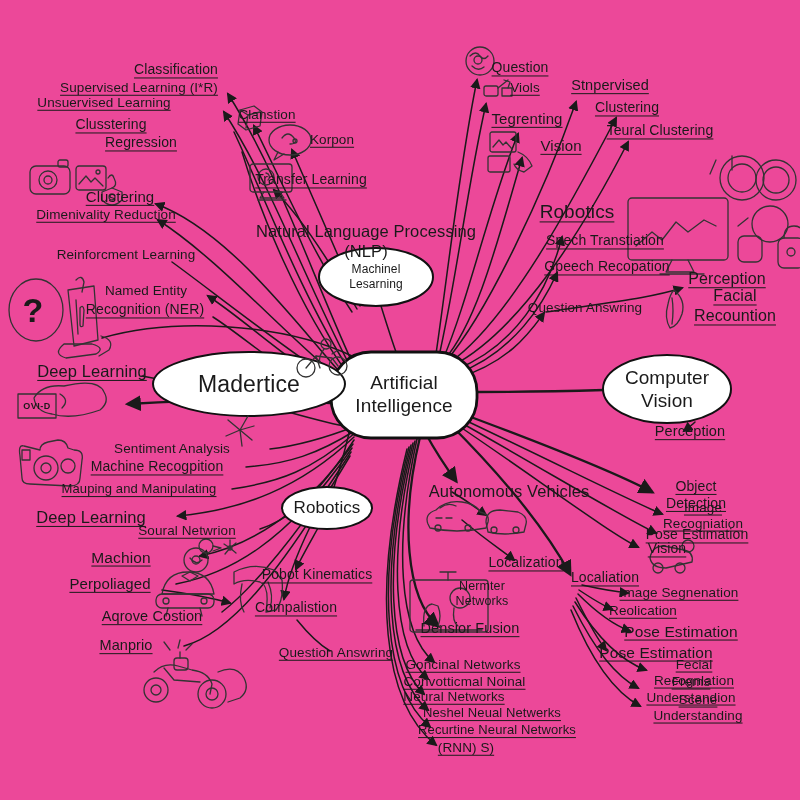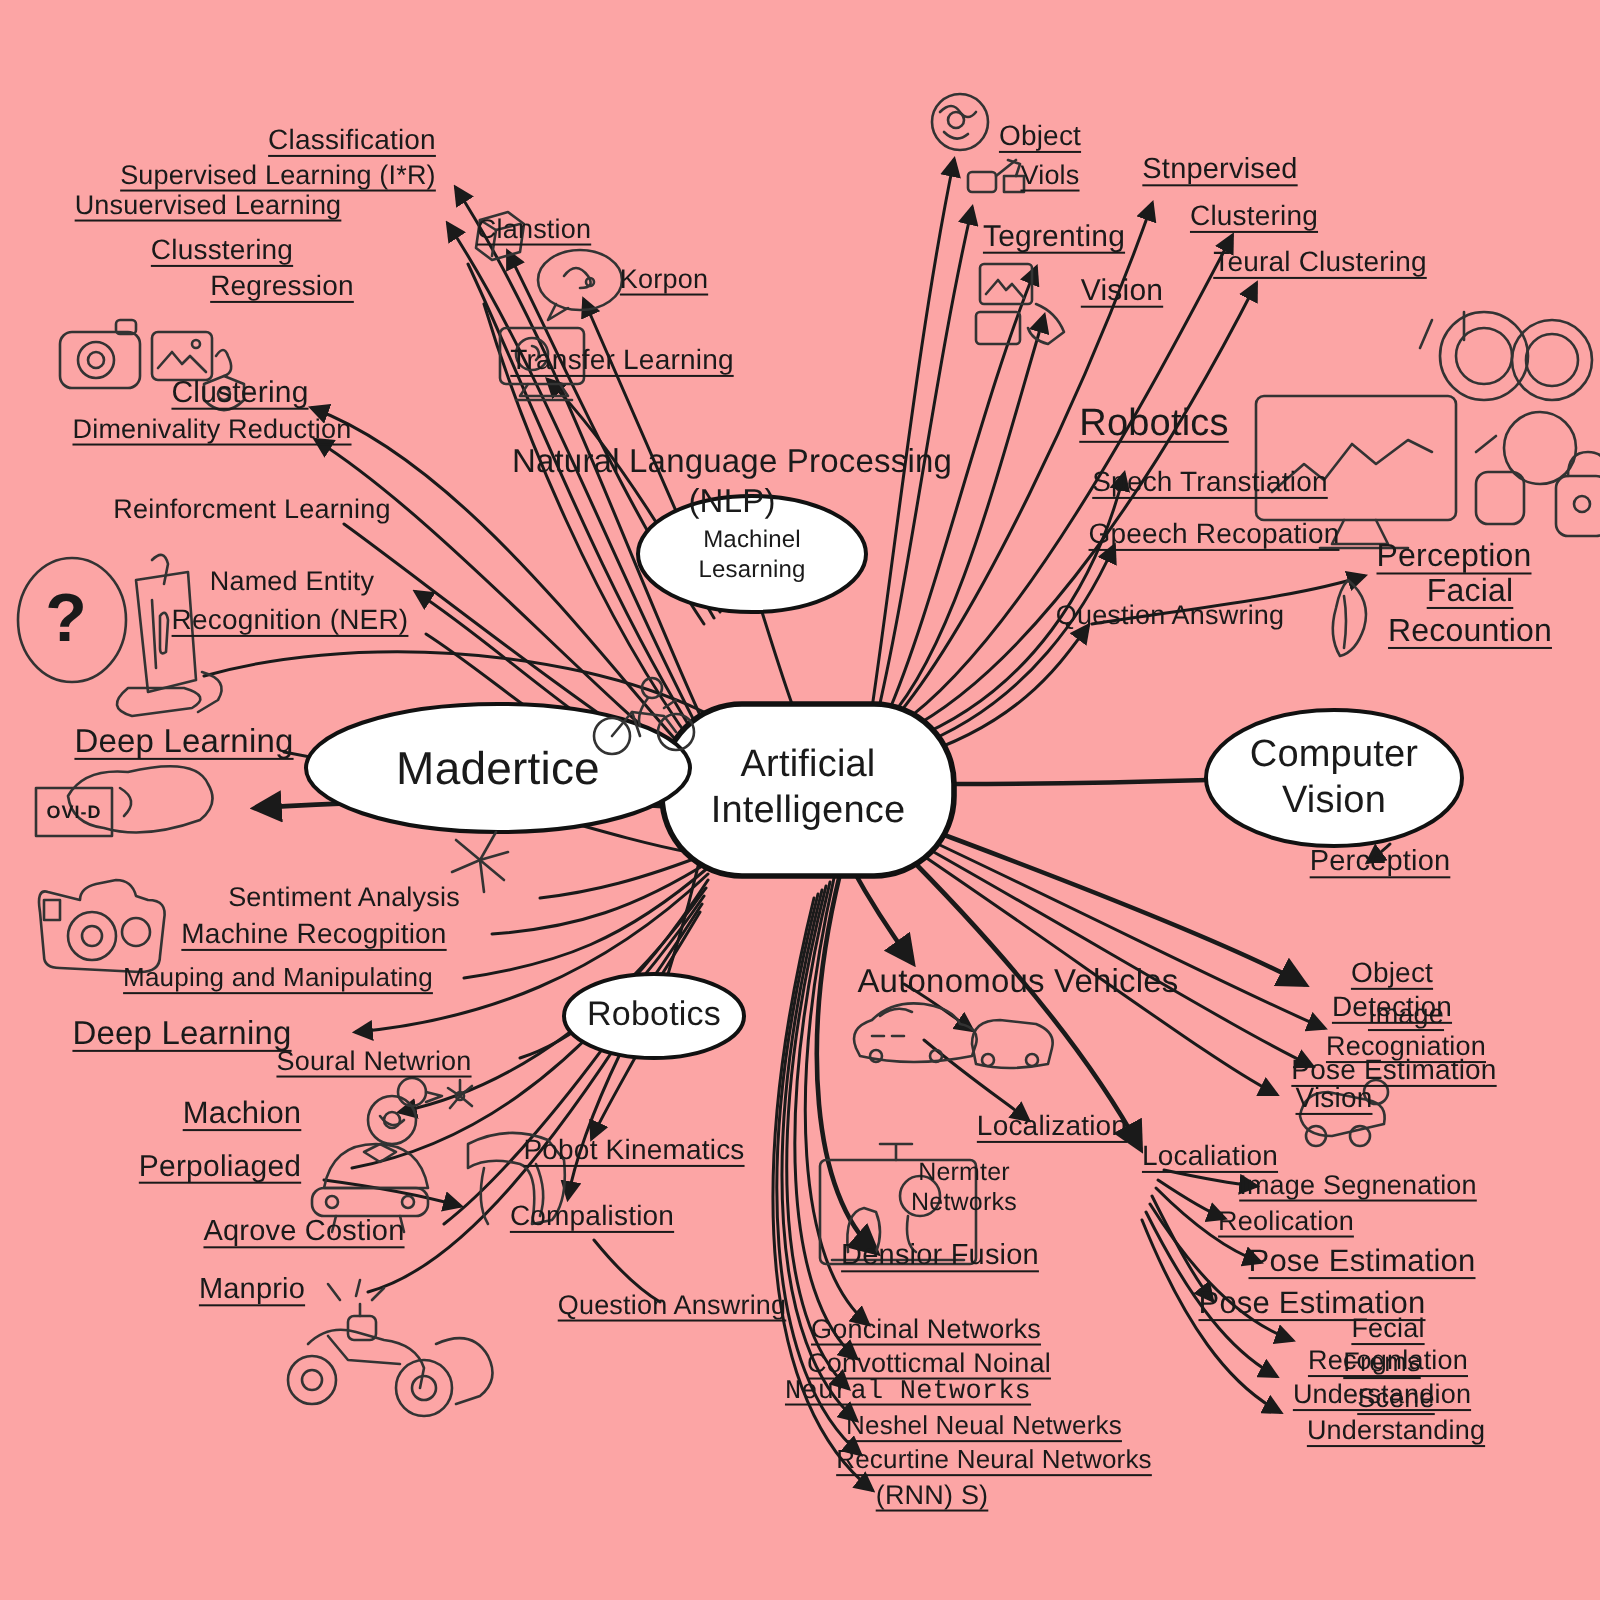--- a/index.html
+++ b/index.html
@@ -1,17 +1,17 @@
 <!DOCTYPE html>
 <html><head>
 <meta charset="utf-8">
 <style>
   html,body{margin:0;padding:0;background:#fff;}
   body{width:800px;height:800px;overflow:hidden;font-family:"Liberation Sans",sans-serif;color:#1a1a1a;}
-  .canvas{position:relative;width:800px;height:800px;background:#fca5a5;}
+  .canvas{position:relative;width:800px;height:800px;background:#ec4899;}
   svg.layer{position:absolute;left:0;top:0;}
   #labels .lbl{
     position:absolute;transform:translate(-50%,-50%);
     white-space:pre-line;text-align:center;
     font-size:13.5px;font-weight:500;line-height:1.22;letter-spacing:.1px;color:#1a1a1a;
   }
   .u{text-decoration:underline;text-underline-offset:3px;text-decoration-thickness:1.3px;}
   .b{font-weight:700;}
   .h{font-weight:700;letter-spacing:.2px;}
   .ln{fill:none;stroke:#1a1a1a;stroke-width:1.5;stroke-linecap:round;}
@@ -304,21 +304,21 @@
       <div class="lbl u" style="left: 106px; top: 215px; font-size: 13.5px;">Dimenivality Reduction</div>
       <div class="lbl " style="left: 126px; top: 255px; font-size: 13.5px;">Reinforcment Learning</div>
       <div class="lbl " style="left: 146px; top: 291px; font-size: 13.5px;">Named Entity</div>
       <div class="lbl u" style="left: 145px; top: 310px; font-size: 14px;">Recognition (NER)</div>
       <div class="lbl u b" style="left: 92px; top: 371px; font-size: 16.5px;">Deep Learning</div>
       <div class="lbl u" style="left: 267px; top: 115px; font-size: 13.5px;">Clanstion</div>
       <div class="lbl u" style="left: 332px; top: 140px; font-size: 13.5px;">Korpon</div>
       <div class="lbl u b" style="left: 311px; top: 180px; font-size: 14px;">Transfer Learning</div>
       <div class="lbl h" style="left: 366px; top: 241px; font-size: 16.5px;">Natural Language Processing
 (NLP)</div>
-      <div class="lbl u b" style="left: 520px; top: 68px; font-size: 14px;">Object</div>
+      <div class="lbl u b" style="left: 520px; top: 68px; font-size: 14px;">Question</div>
       <div class="lbl u" style="left: 525px; top: 88px; font-size: 13.5px;">Viols</div>
       <div class="lbl u" style="left: 582px; top: 86px; font-size: 14.5px; margin-left: 28px;">Stnpervised</div>
       <div class="lbl u b" style="left: 527px; top: 119px; font-size: 15px;">Tegrenting</div>
       <div class="lbl u" style="left: 627px; top: 108px; font-size: 14px;">Clustering</div>
       <div class="lbl u" style="left: 660px; top: 131px; font-size: 14px;">Teural Clustering</div>
       <div class="lbl u b" style="left: 561px; top: 146px; font-size: 15px;">Vision</div>
       <div class="lbl u h" style="left: 577px; top: 212px; font-size: 19px;">Robotics</div>
       <div class="lbl u" style="left: 605px; top: 241px; font-size: 14px;">Spech Transtiation</div>
       <div class="lbl u" style="left: 607px; top: 267px; font-size: 14px;">Gpeech Recopation</div>
       <div class="lbl " style="left: 585px; top: 308px; font-size: 13.5px;">Question Answring</div>
@@ -338,21 +338,21 @@
       <div class="lbl u" style="left: 694px; top: 673px; font-size: 13.5px;">Fecial Recognlation</div>
       <div class="lbl u" style="left: 691px; top: 690px; font-size: 13.5px;">Frems Understandion</div>
       <div class="lbl u" style="left: 698px; top: 708px; font-size: 13.5px;">Scene Understanding</div>
       <div class="lbl h" style="left: 509px; top: 491px; font-size: 16.5px;">Autonomous Vehicles</div>
       <div class="lbl u" style="left: 526px; top: 563px; font-size: 14px;">Localization</div>
       <div class="lbl " style="left: 482px; top: 594px; font-size: 12.5px;">Nermter
 Networks</div>
       <div class="lbl u b" style="left: 470px; top: 629px; font-size: 14.5px;">Densior Fusion</div>
       <div class="lbl u" style="left: 463px; top: 665px; font-size: 13.5px;">Goncinal Networks</div>
       <div class="lbl u" style="left: 459px; top: 682px; font-size: 13.5px; padding-left: 11px;">Convotticmal Noinal</div>
-      <div class="lbl u" style="left: 454px; top: 697px; font-size: 13.5px; font-family: Liberation Mono, monospace;">Neural Networks</div>
+      <div class="lbl u" style="left: 454px; top: 697px; font-size: 13.5px;">Neural Networks</div>
       <div class="lbl u" style="left: 492px; top: 713px; font-size: 13px;">Neshel Neual Netwerks</div>
       <div class="lbl u" style="left: 497px; top: 730px; font-size: 13px;">Recurtine Neural Networks</div>
       <div class="lbl u b" style="left: 466px; top: 748px; font-size: 13.5px;">(RNN) S)</div>
       <div class="lbl " style="left: 172px; top: 449px; font-size: 13.5px;">Sentiment Analysis</div>
       <div class="lbl u" style="left: 157px; top: 467px; font-size: 14px;">Machine Recogpition</div>
       <div class="lbl u" style="left: 139px; top: 489px; font-size: 13px;">Mauping and Manipulating</div>
       <div class="lbl u h" style="left: 91px; top: 517px; font-size: 16.5px;">Deep Learning</div>
       <div class="lbl u" style="left: 187px; top: 531px; font-size: 13.5px;">Soural Netwrion</div>
       <div class="lbl u b" style="left: 121px; top: 558px; font-size: 15.5px;">Machion</div>
       <div class="lbl u" style="left: 110px; top: 584px; font-size: 15px;">Perpoliaged</div>

